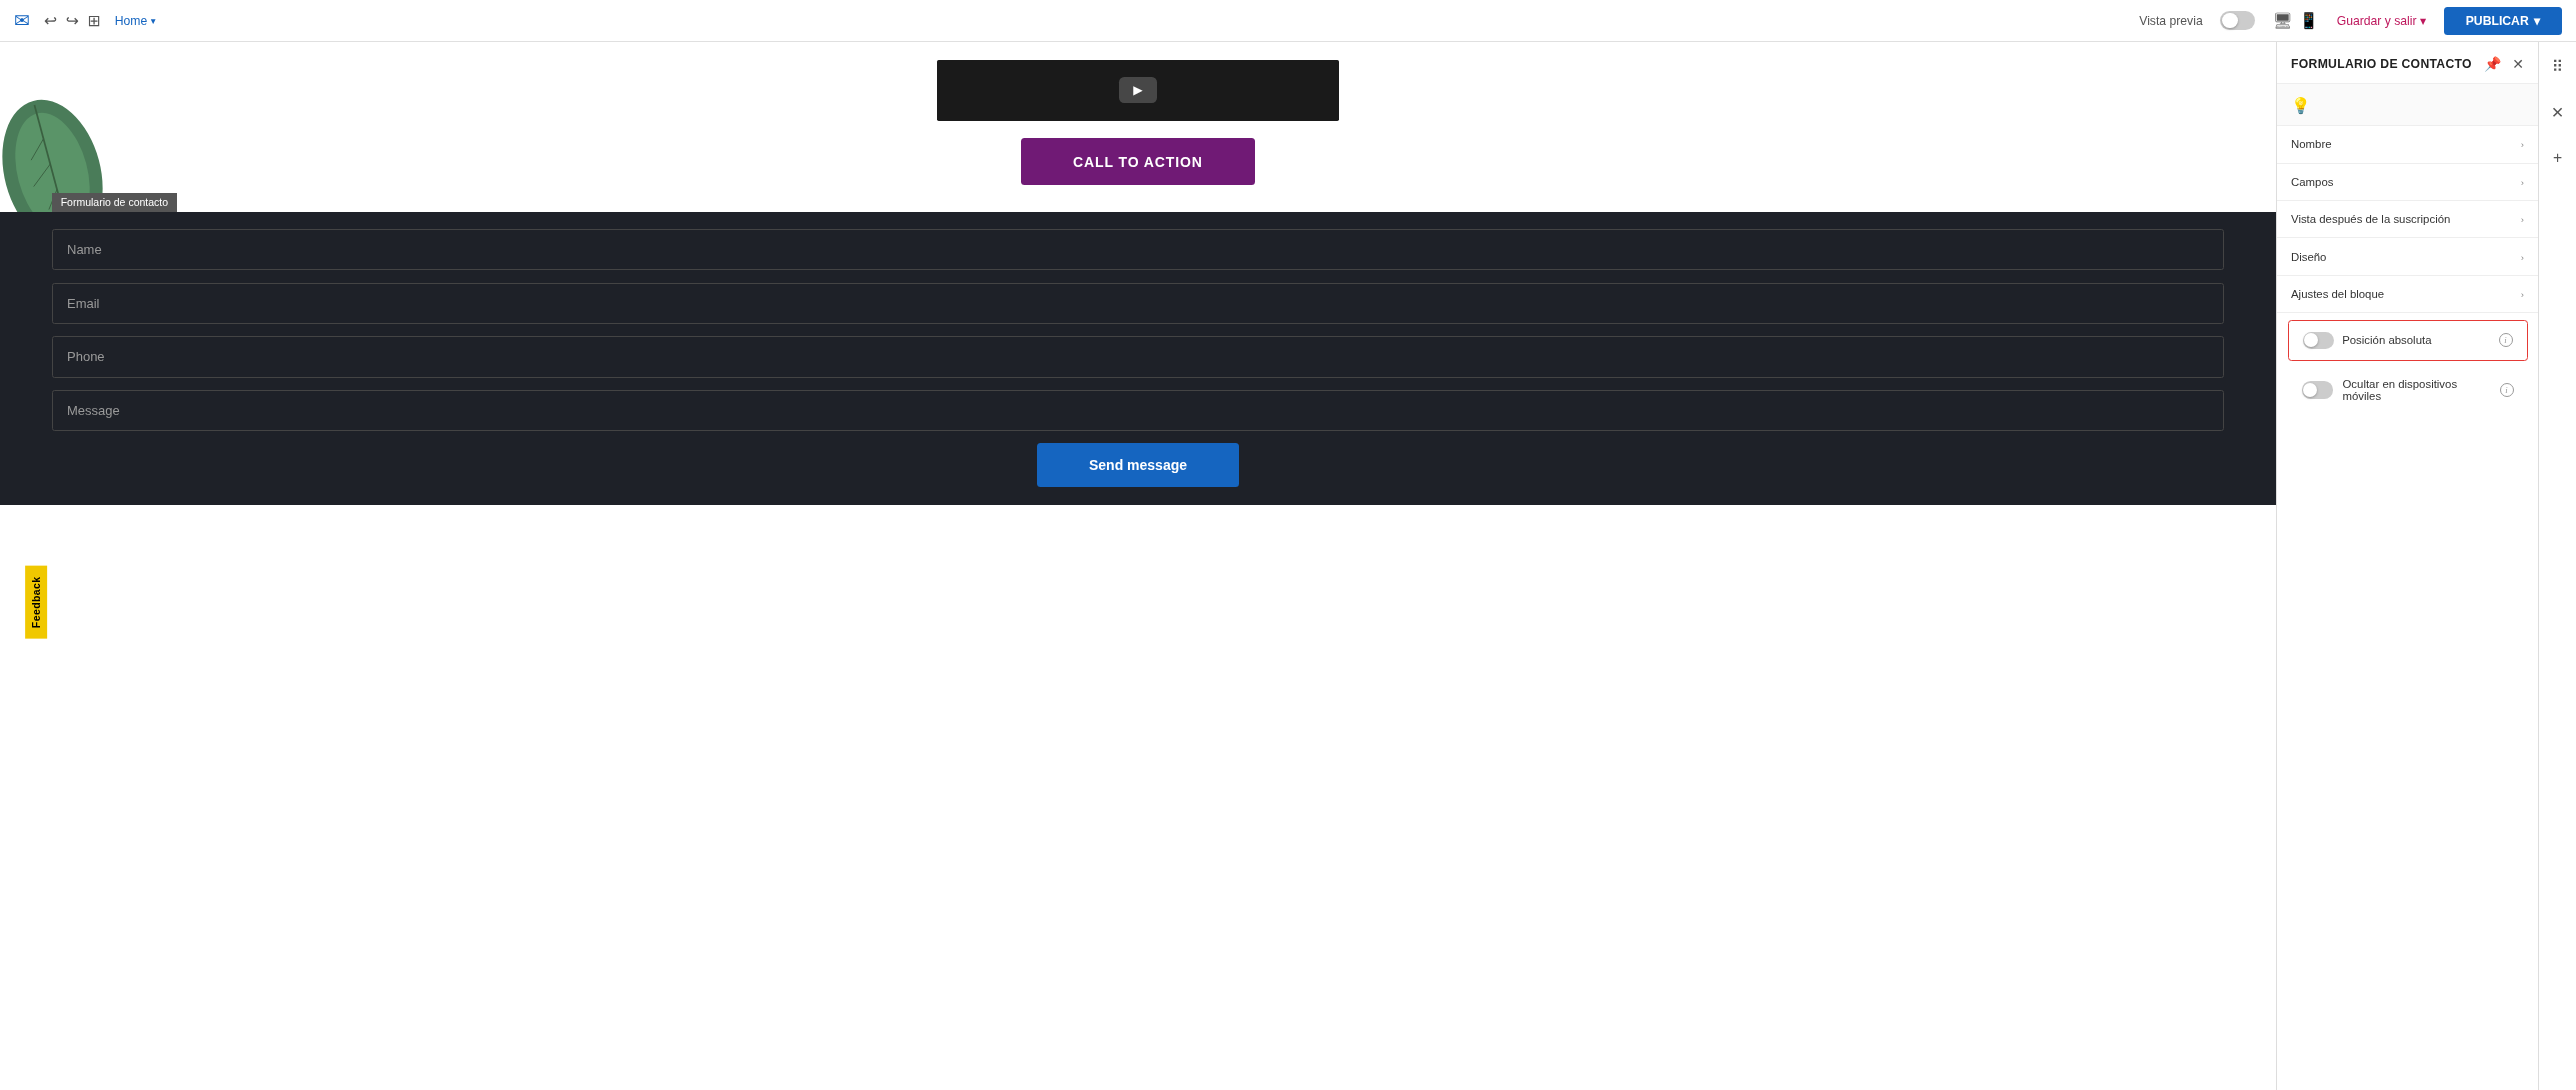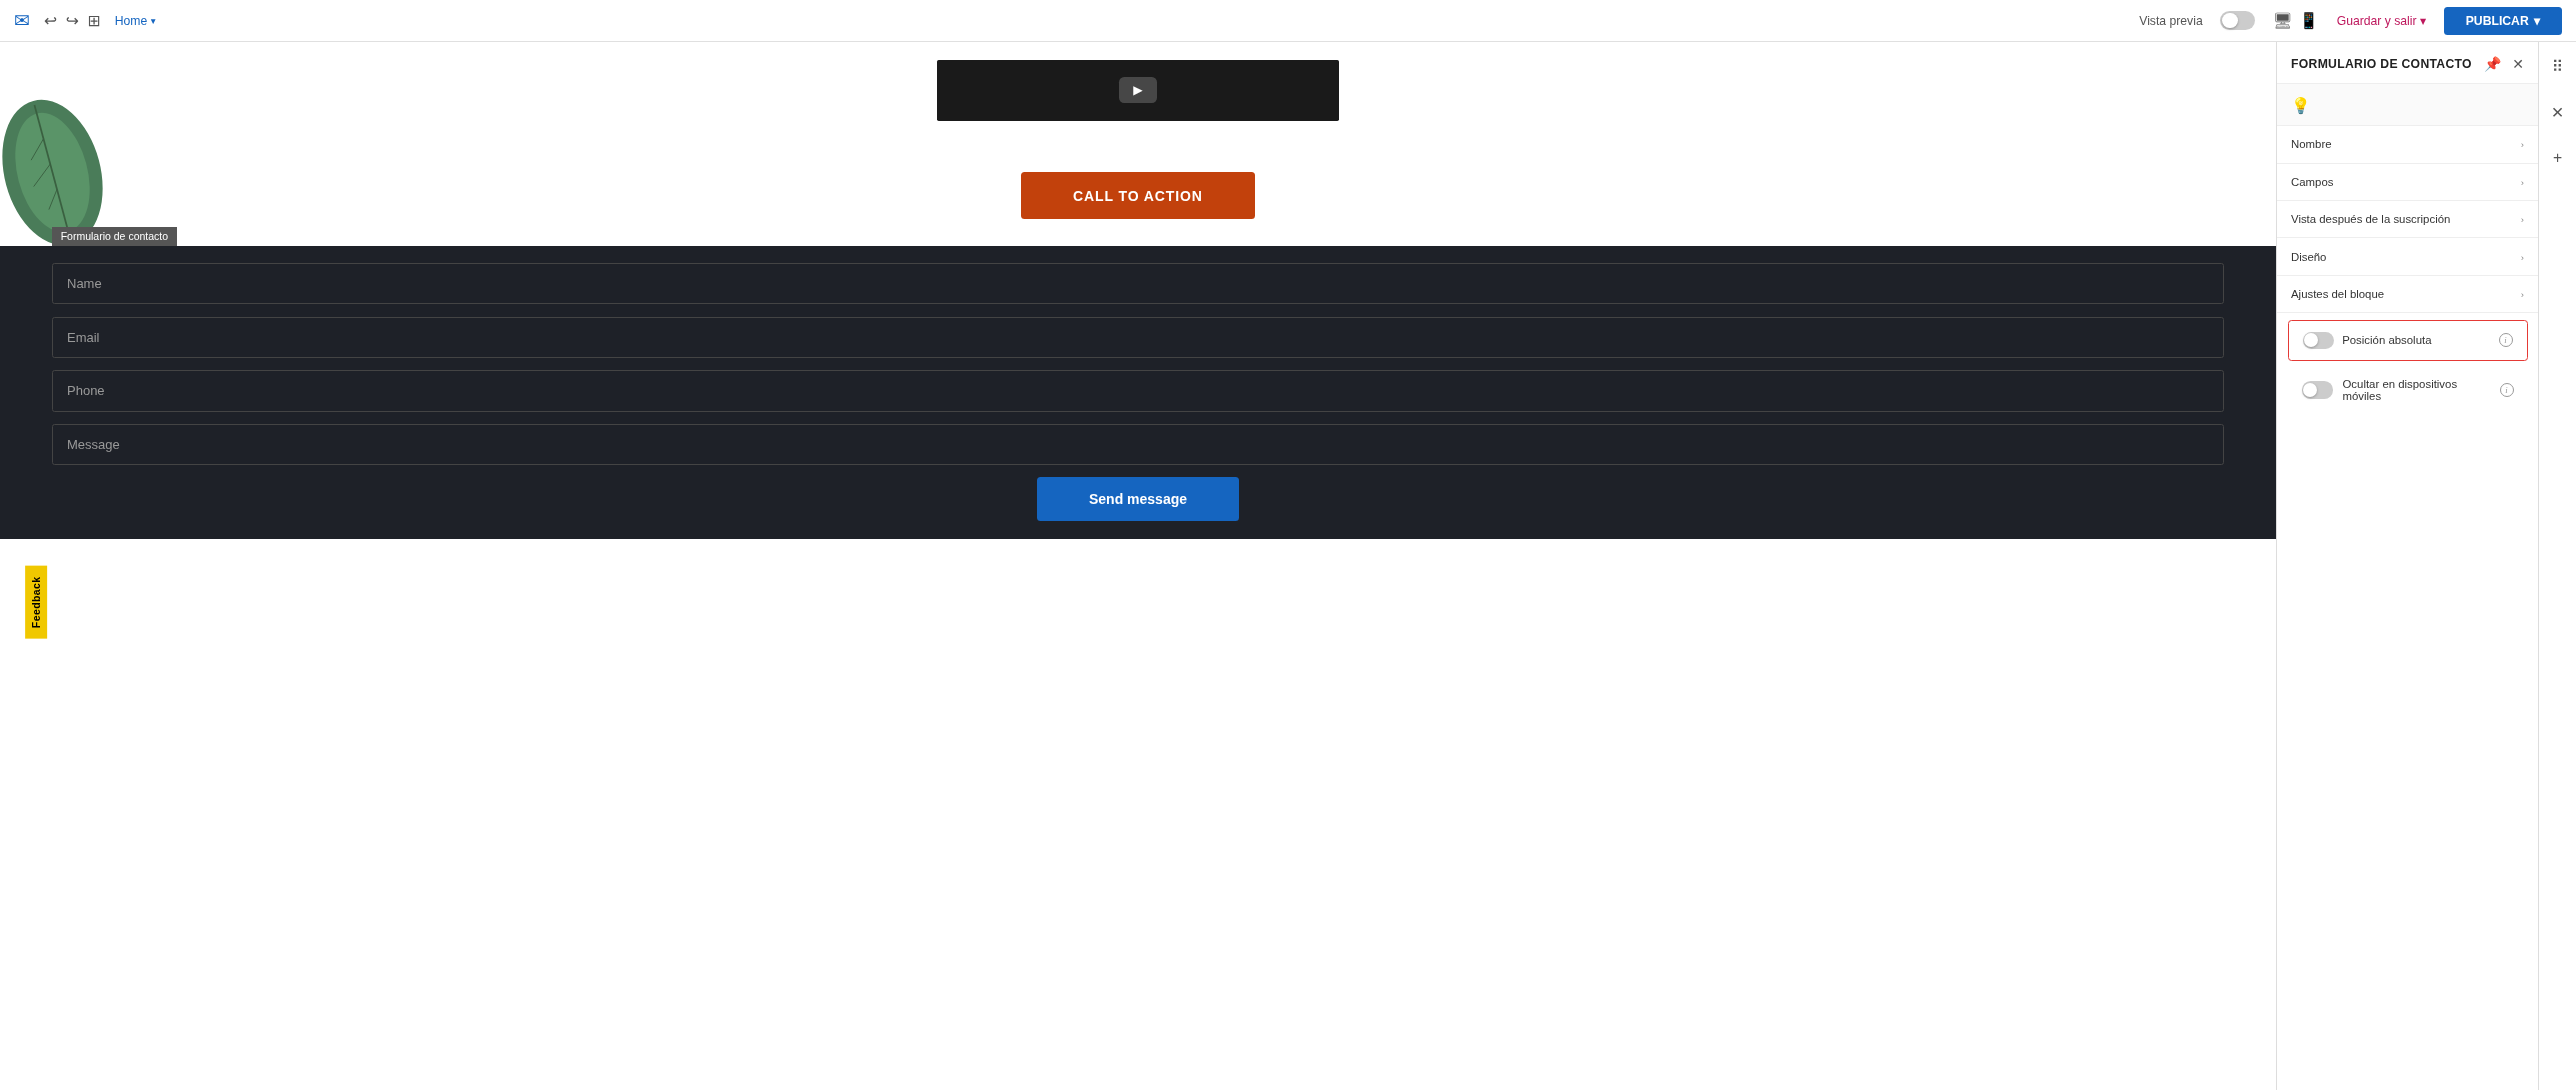--- a/index.html
+++ b/index.html
@@ -39,21 +39,21 @@
     .canvas-area { flex: 1; background: #e8e8e8; overflow: hidden; position: relative; }
 
     
     .page-content { background: #fff; margin: 0 auto; width: 100%; height: 100%; overflow-y: auto; position: relative; }
 
     .page-top { display: flex; flex-direction: column; align-items: center; padding: 17.5px 52px 8.7px; background: #fff; }
     .video-block { width: 402px; height: 61px; background: #1a1a1a; border-radius: 1.7px; display: flex; align-items: center; justify-content: center; margin-bottom: 17.5px; }
     .play-icon { width: 38px; height: 26px; background: rgba(255,255,255,0.2); border-radius: 5.2px; display: flex; align-items: center; justify-content: center; color: #fff; font-size: 12.2px; }
 
     .page-heading { font-size: 37px; font-weight: 700; text-align: center; line-height: 1.2; margin-bottom: 21px; color: #111; }
-    .cta-button { background: #c2410c; color: #fff; border: none; border-radius: 3.5px; padding: 15.7px 52px; font-size: 14px; font-weight: 700; letter-spacing: 0.9px; cursor: pointer; margin-bottom: 17.5px; margin-top: 34px; }
+    .cta-button { background: #701a75; color: #fff; border: none; border-radius: 3.5px; padding: 15.7px 52px; font-size: 14px; font-weight: 700; letter-spacing: 0.9px; cursor: pointer; margin-bottom: 17.5px; }
 
     
     .feedback-tab { position: absolute; left: 0; top: 50%; transform: translateY(-50%) rotate(-90deg) translateX(-50%); transform-origin: center; background: #f0c800; color: #000; font-size: 10.5px; font-weight: 600; padding: 5.2px 10.5px; cursor: pointer; white-space: nowrap; letter-spacing: 0.4px; }
 
     
     .form-section { background: #1e2128; padding: 17.5px 52px 17.5px; position: relative; }
     .form-label-tag { position: absolute; top: 0; left: 52px; background: #555; color: #fff; font-size: 10.5px; padding: 3.5px 8.7px; transform: translateY(-100%); }
     .form-field { width: 100%; background: transparent; border: 0.9px solid #444; border-radius: 2.6px; padding: 12.2px 14px; color: #ccc; font-size: 13px; margin-bottom: 12.2px; outline: none; }
     .form-field::placeholder { color: #999; }
     .send-btn-wrap { display: flex; justify-content: center; }

